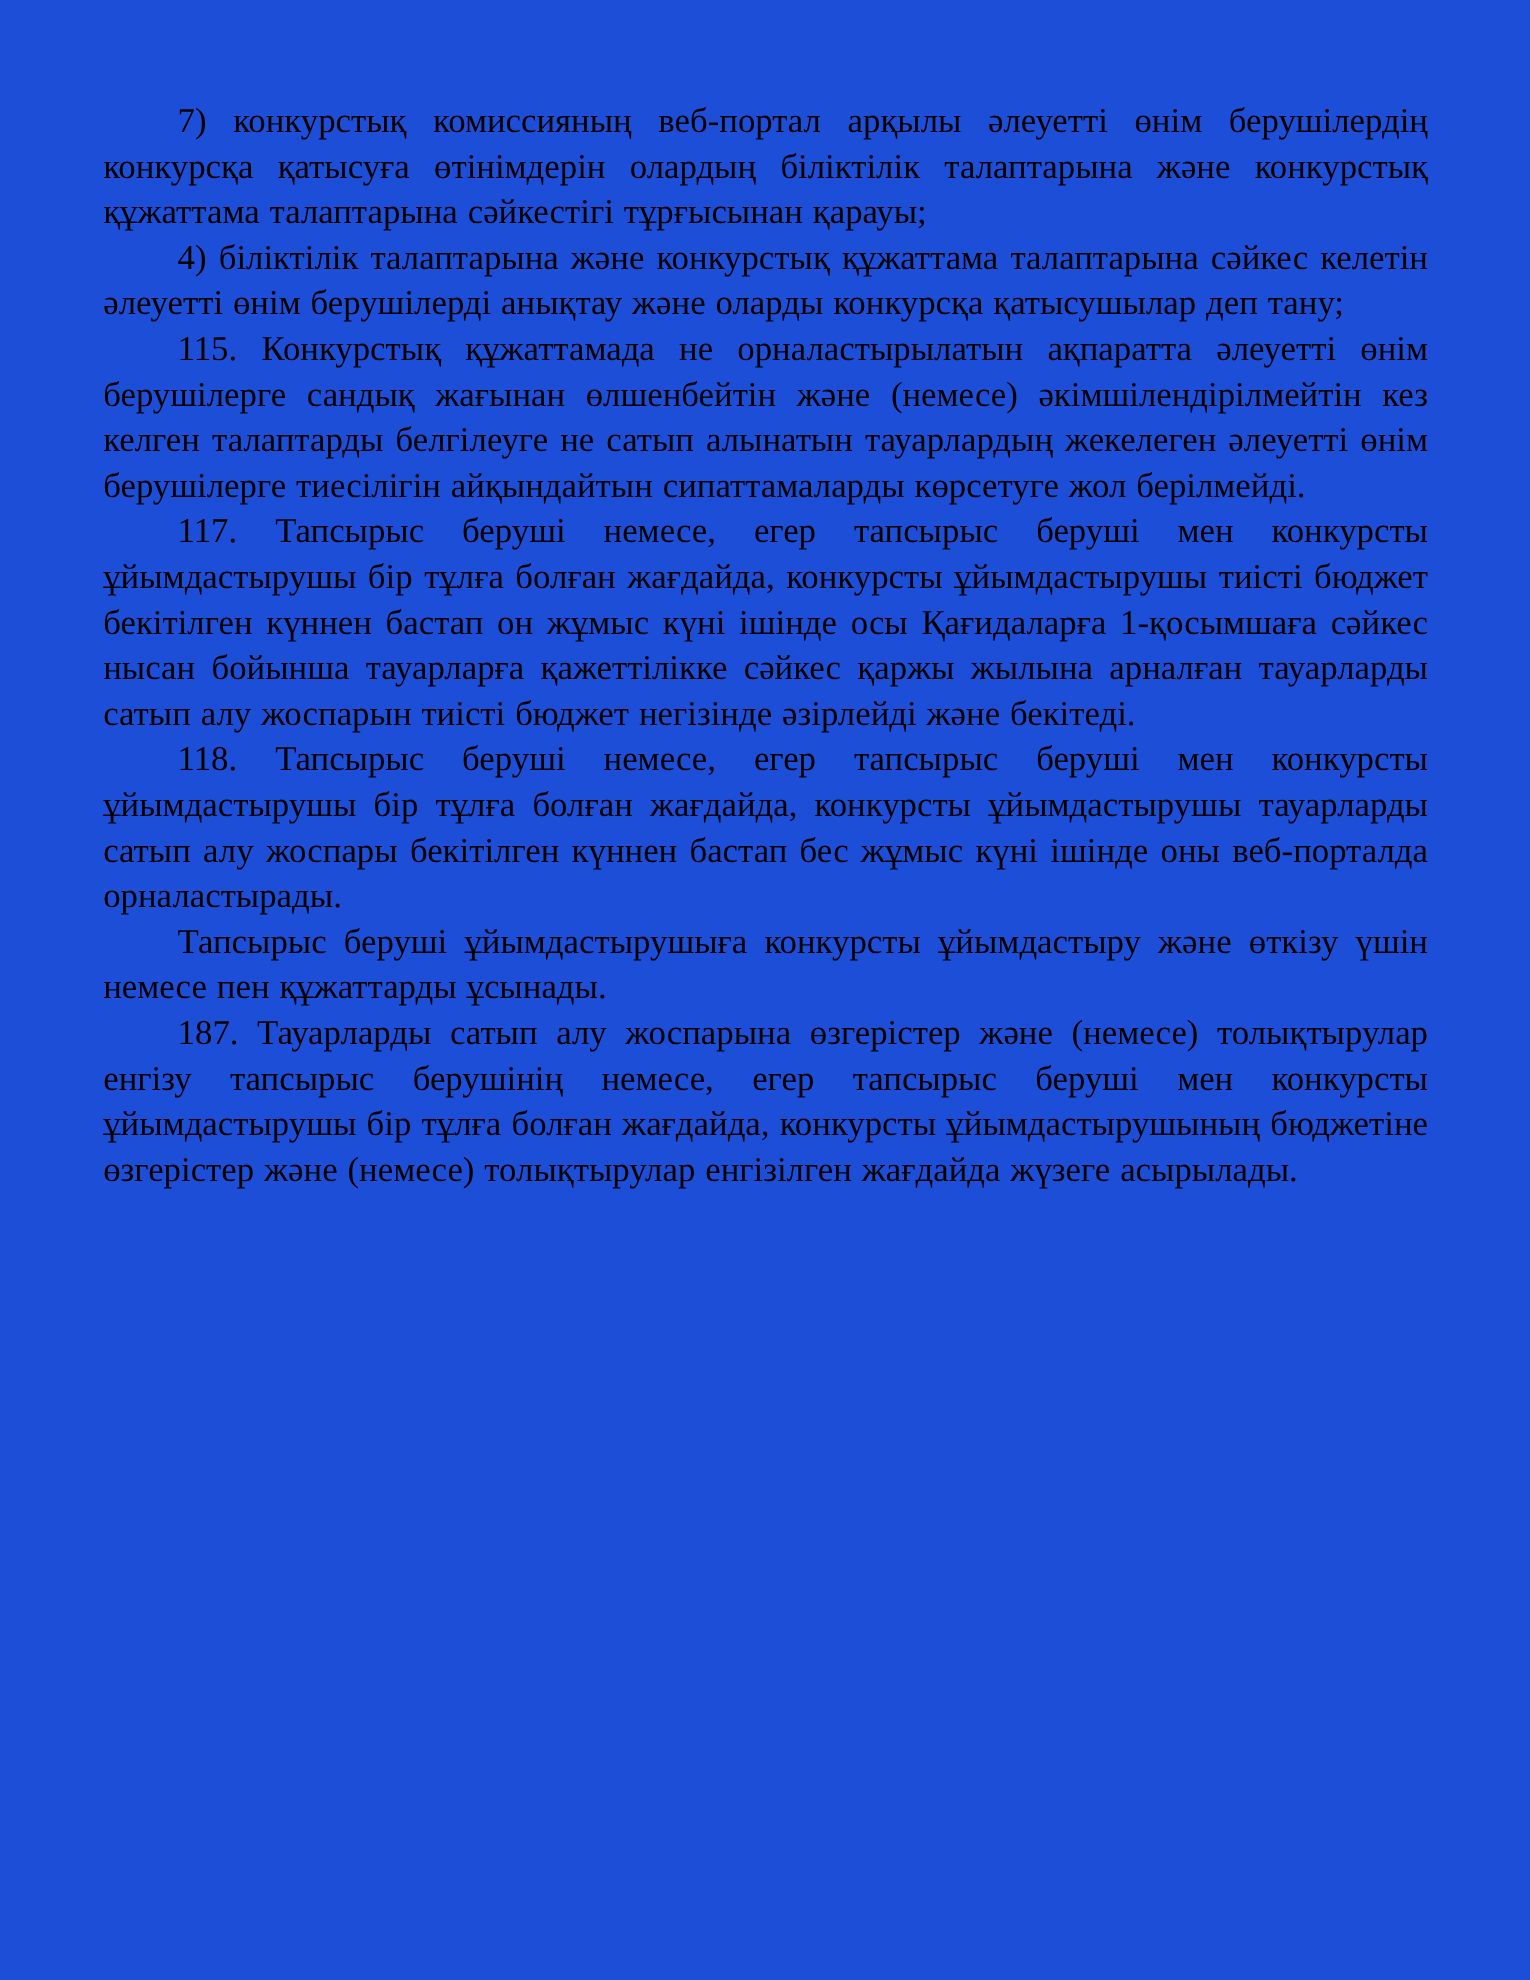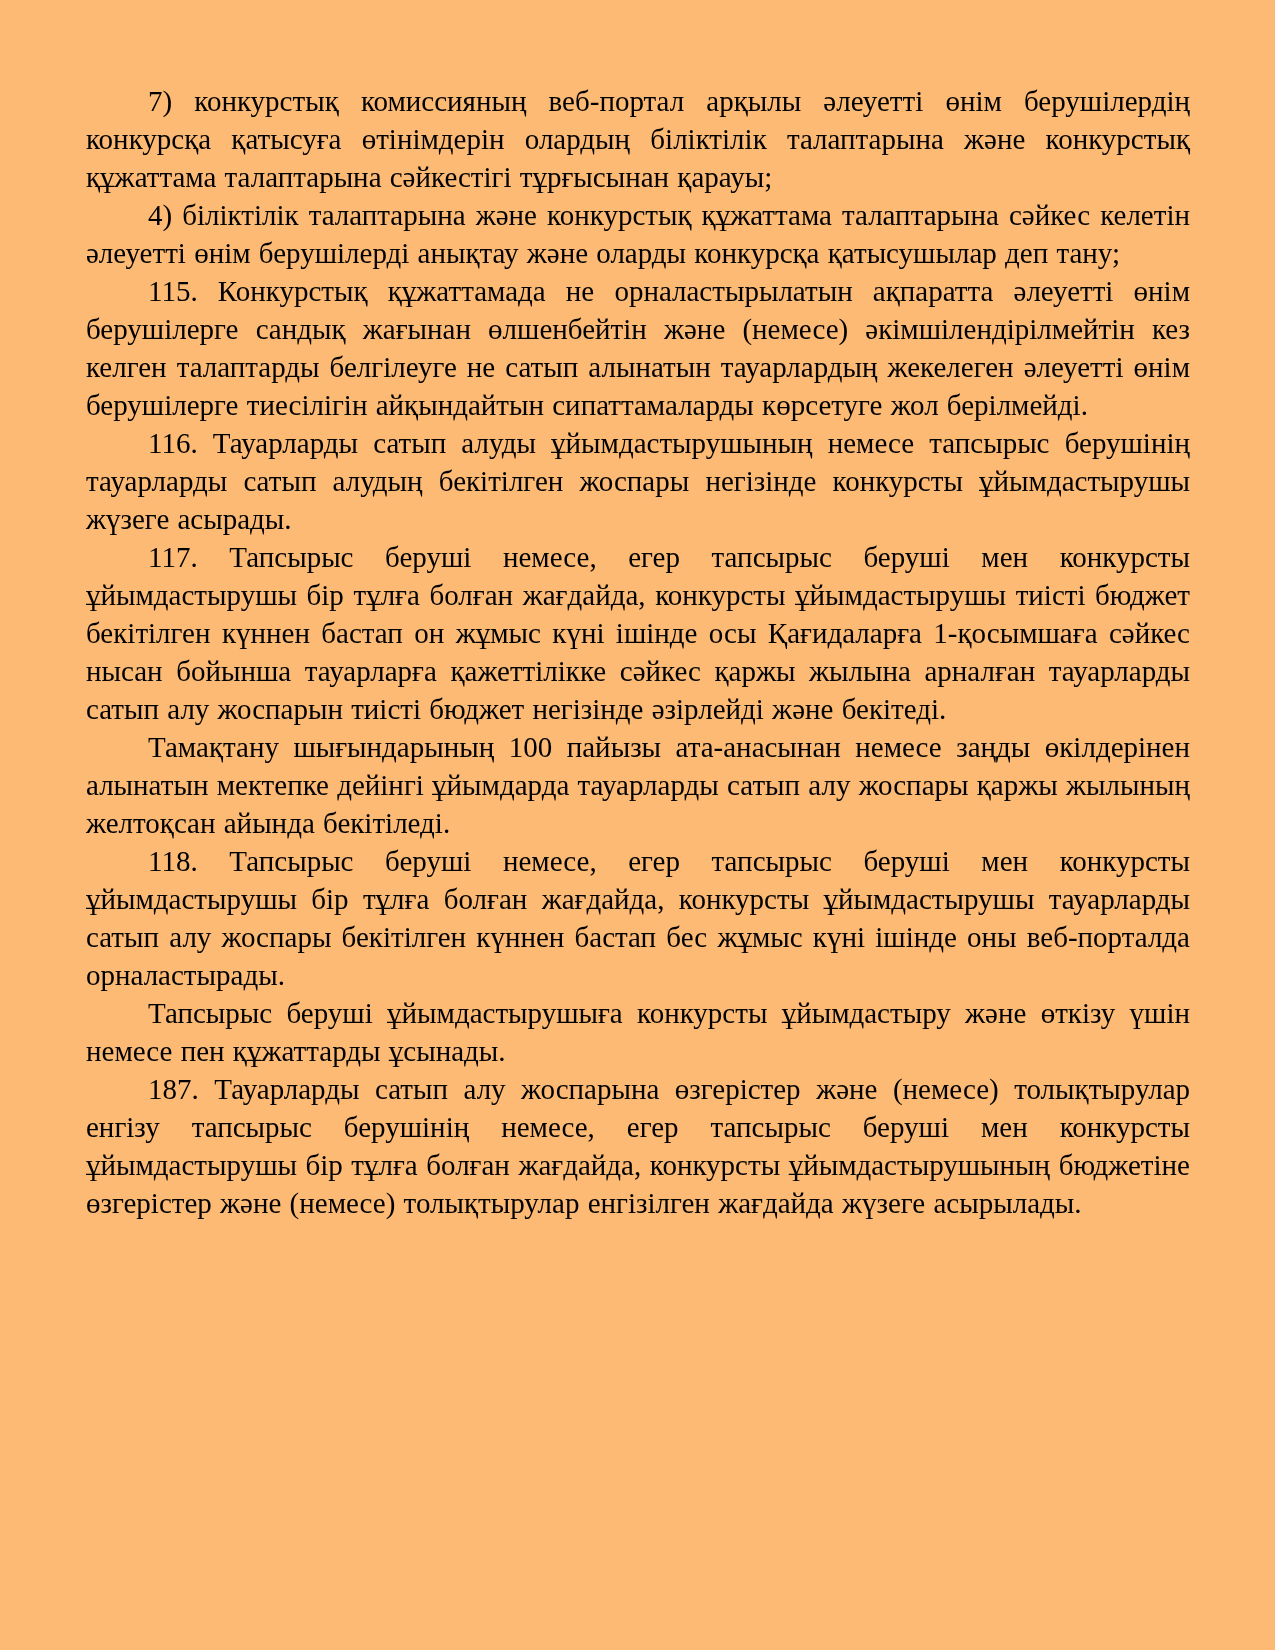--- a/index.html
+++ b/index.html
@@ -4,21 +4,21 @@
 <style>
   html, body {
     margin: 0;
     padding: 0;
     background: #ffffff;
   }
   .page {
     position: relative;
     width: 1275px;
     height: 1650px;
-    background: #fdba74;
+    background: #1d4ed8;
     overflow: hidden;
   }
   .content {
     position: absolute;
     top: 82px;
     left: 86px;
     width: 1104px;
   }
   .content p {
     margin: 0;
@@ -33,20 +33,18 @@
   }
 </style>
 </head>
 <body>
 
 <div class="page">
   <div class="content">
     <p>7) конкурстық комиссияның веб-портал арқылы әлеуетті өнім берушілердің конкурсқа қатысуға өтінімдерін олардың біліктілік талаптарына және конкурстық құжаттама талаптарына сәйкестігі тұрғысынан қарауы;</p>
     <p>4) біліктілік талаптарына және конкурстық құжаттама талаптарына сәйкес келетін әлеуетті өнім берушілерді анықтау және оларды конкурсқа қатысушылар деп тану;</p>
     <p>115. Конкурстық құжаттамада не орналастырылатын ақпаратта әлеуетті өнім берушілерге сандық жағынан өлшенбейтін және (немесе) әкімшілендірілмейтін кез келген талаптарды белгілеуге не сатып алынатын тауарлардың жекелеген әлеуетті өнім берушілерге тиесілігін айқындайтын сипаттамаларды көрсетуге жол берілмейді.</p>
-    <p>116. Тауарларды сатып алуды ұйымдастырушының немесе тапсырыс берушінің тауарларды сатып алудың бекітілген жоспары негізінде конкурсты ұйымдастырушы жүзеге асырады.</p>
     <p>117. Тапсырыс беруші немесе, егер тапсырыс беруші мен конкурсты ұйымдастырушы бір тұлға болған жағдайда, конкурсты ұйымдастырушы тиісті бюджет бекітілген күннен бастап он жұмыс күні ішінде осы Қағидаларға 1-қосымшаға сәйкес нысан бойынша тауарларға қажеттілікке сәйкес қаржы жылына арналған тауарларды сатып алу жоспарын тиісті бюджет негізінде әзірлейді және бекітеді.</p>
-    <p>Тамақтану шығындарының 100 пайызы ата-анасынан немесе заңды өкілдерінен алынатын мектепке дейінгі ұйымдарда тауарларды сатып алу жоспары қаржы жылының желтоқсан айында бекітіледі.</p>
     <p>118. Тапсырыс беруші немесе, егер тапсырыс беруші мен конкурсты ұйымдастырушы бір тұлға болған жағдайда, конкурсты ұйымдастырушы тауарларды сатып алу жоспары бекітілген күннен бастап бес жұмыс күні ішінде оны веб-порталда орналастырады.</p>
     <p>Тапсырыс беруші ұйымдастырушыға конкурсты ұйымдастыру және өткізу үшін немесе пен құжаттарды ұсынады.</p>
     <p>187. Тауарларды сатып алу жоспарына өзгерістер және (немесе) толықтырулар енгізу тапсырыс берушінің немесе, егер тапсырыс беруші мен конкурсты ұйымдастырушы бір тұлға болған жағдайда, конкурсты ұйымдастырушының бюджетіне өзгерістер және (немесе) толықтырулар енгізілген жағдайда жүзеге асырылады.</p>
   </div>
 </div>
 
 </body></html>

